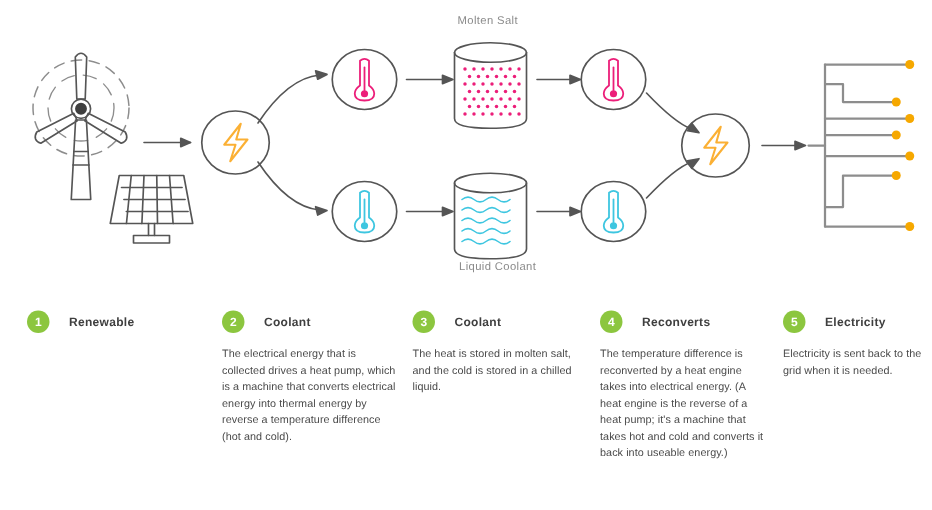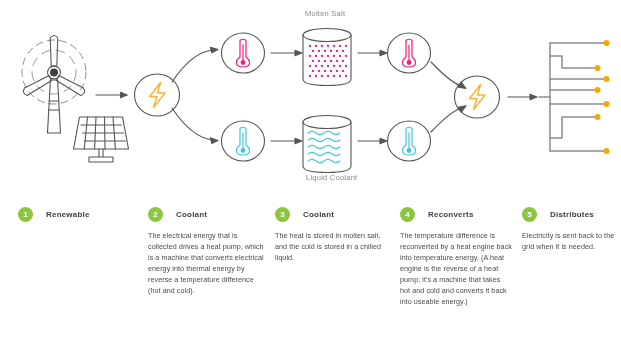--- a/index.html
+++ b/index.html
@@ -331,25 +331,25 @@
         <div class="step-title">Coolant</div>
       </div>
       <div class="step-body">The heat is stored in molten salt, and the cold is stored in a chilled liquid.</div>
     </div>
 
     <div class="step" id="step-4">
       <div class="step-head">
         <div class="badge">4</div>
         <div class="step-title">Reconverts</div>
       </div>
-      <div class="step-body">The temperature difference is reconverted by a heat engine back into temperature energy. (A heat engine is the reverse of a heat pump; it's a machine that takes hot and cold and converts it back into useable energy.)</div>
+      <div class="step-body">The temperature difference is reconverted by a heat engine takes into electrical energy. (A heat engine is the reverse of a heat pump; it's a machine that takes hot and cold and converts it back into useable energy.)</div>
     </div>
 
     <div class="step" id="step-5">
       <div class="step-head">
         <div class="badge">5</div>
-        <div class="step-title">Distributes</div>
+        <div class="step-title">Electricity</div>
       </div>
       <div class="step-body">Electricity is sent back to the grid when it is needed.</div>
     </div>
 
   </div>
 </div>
 
 </body></html>

